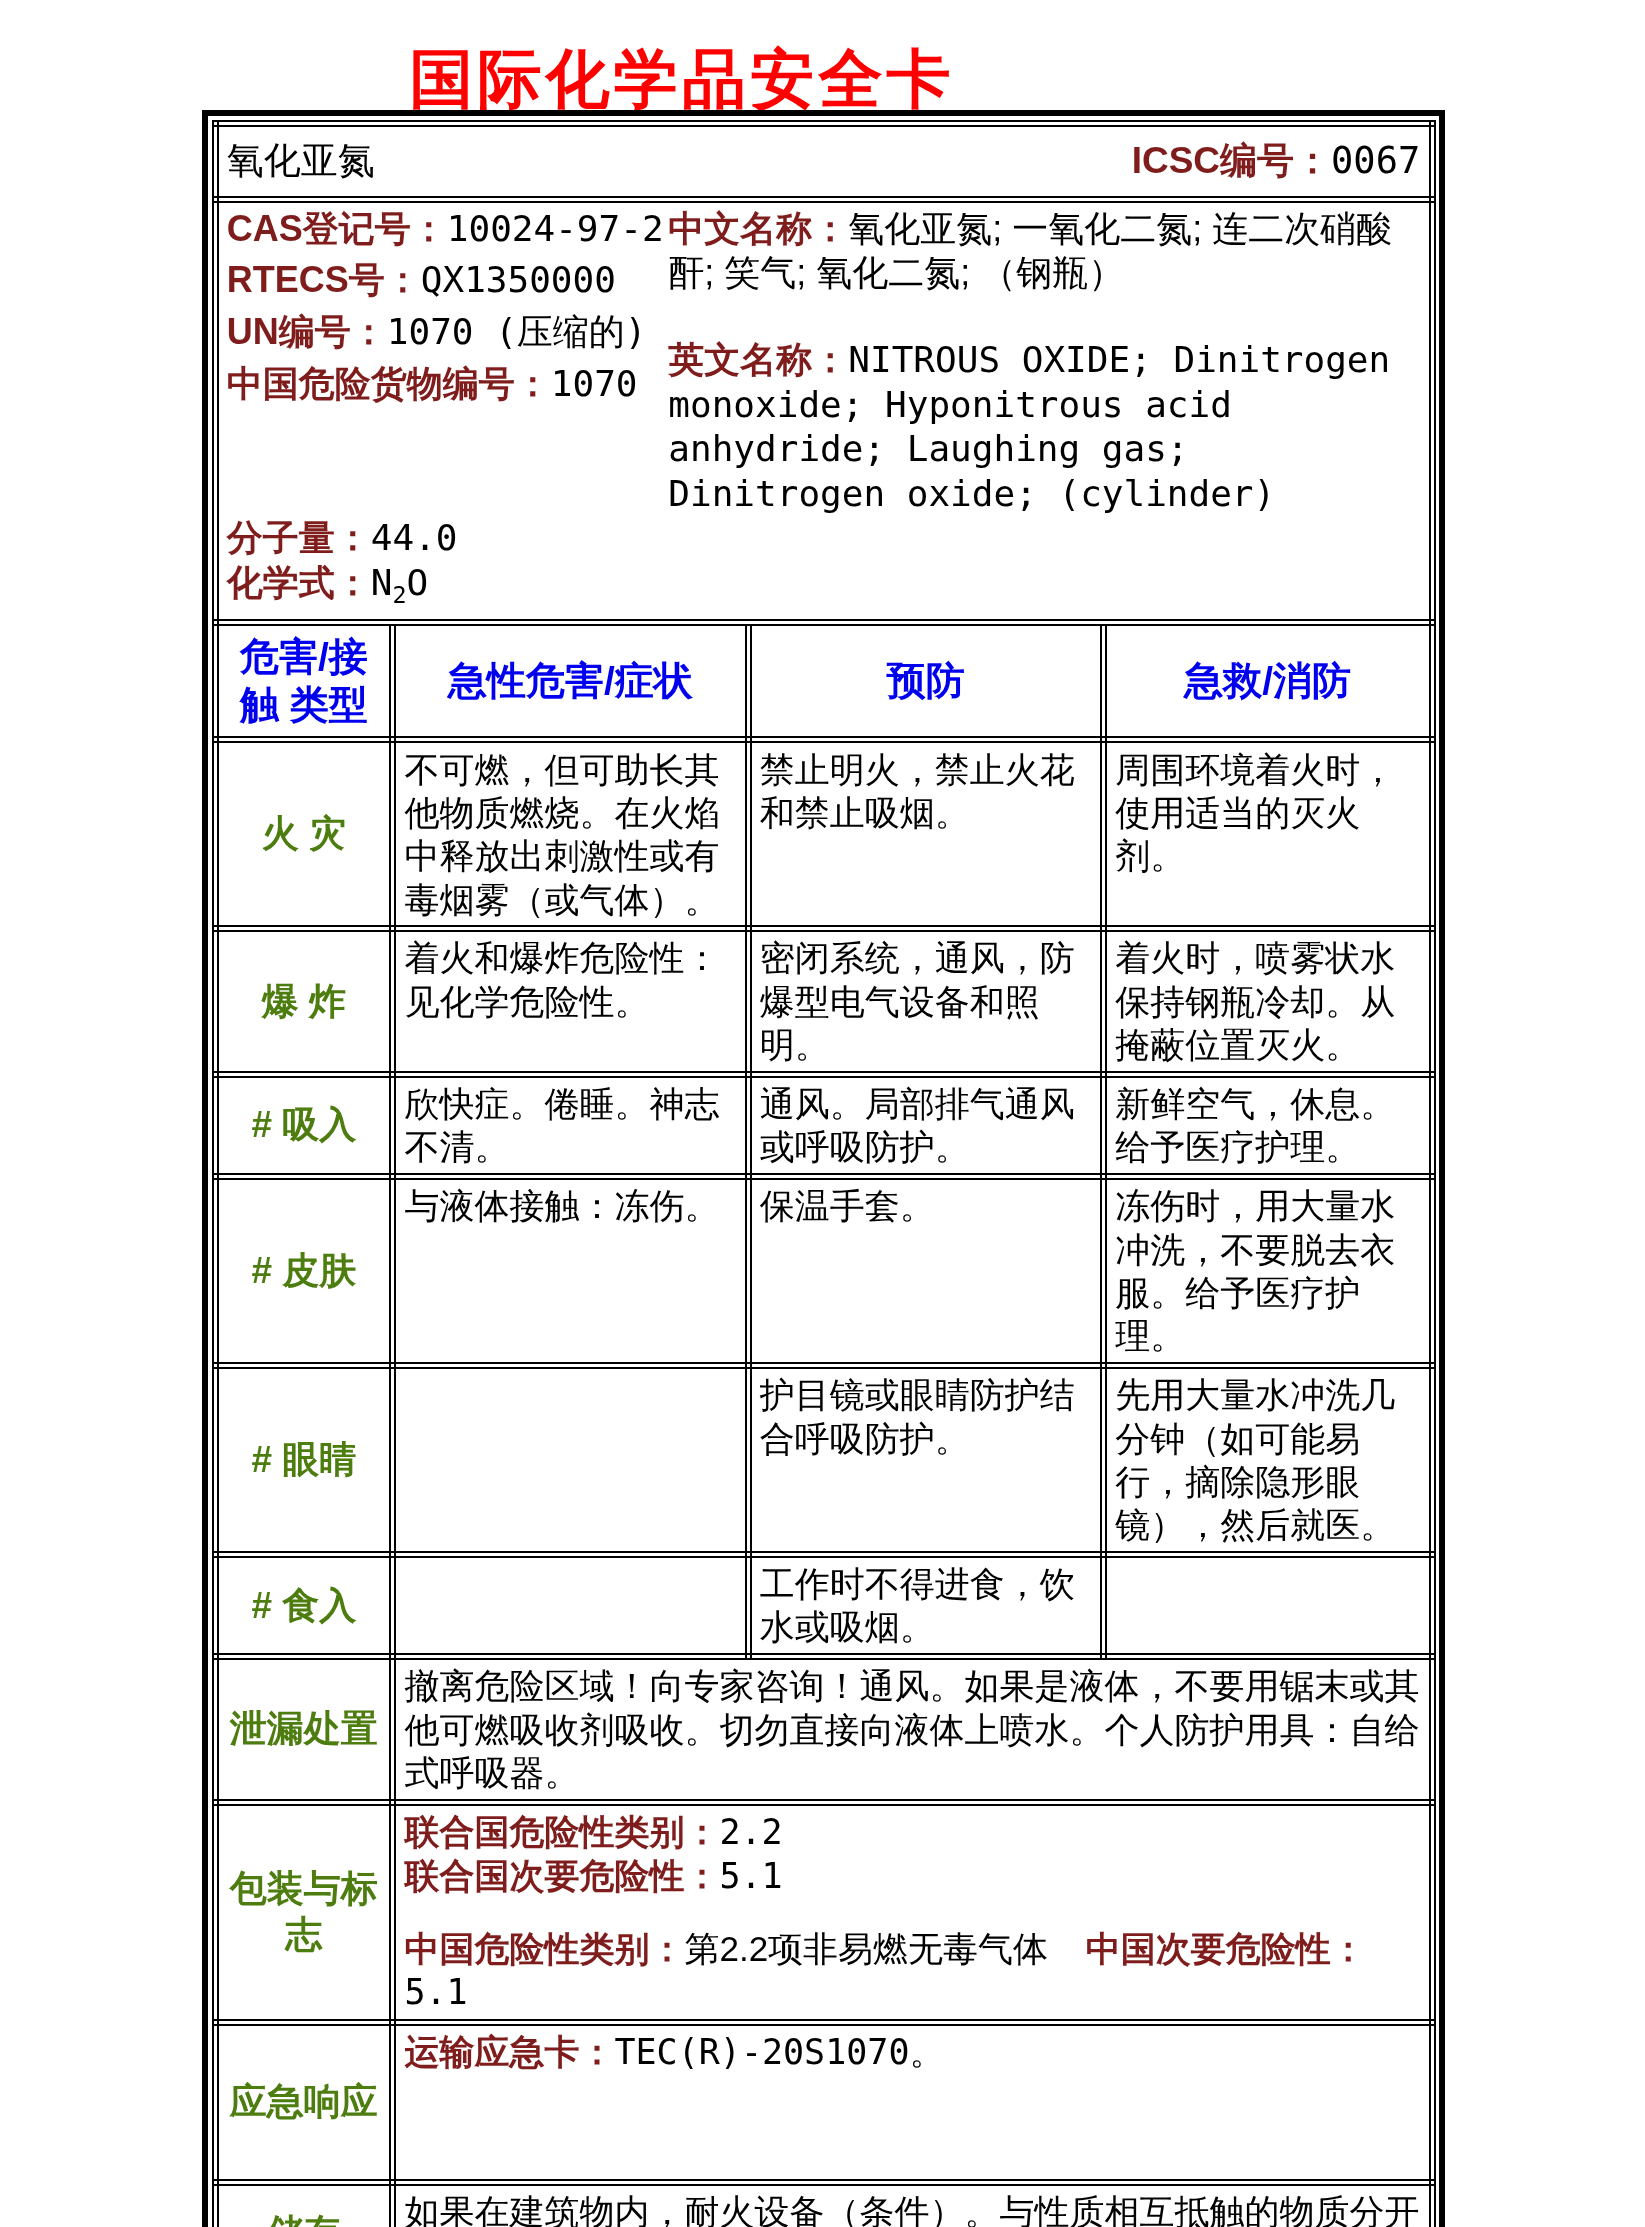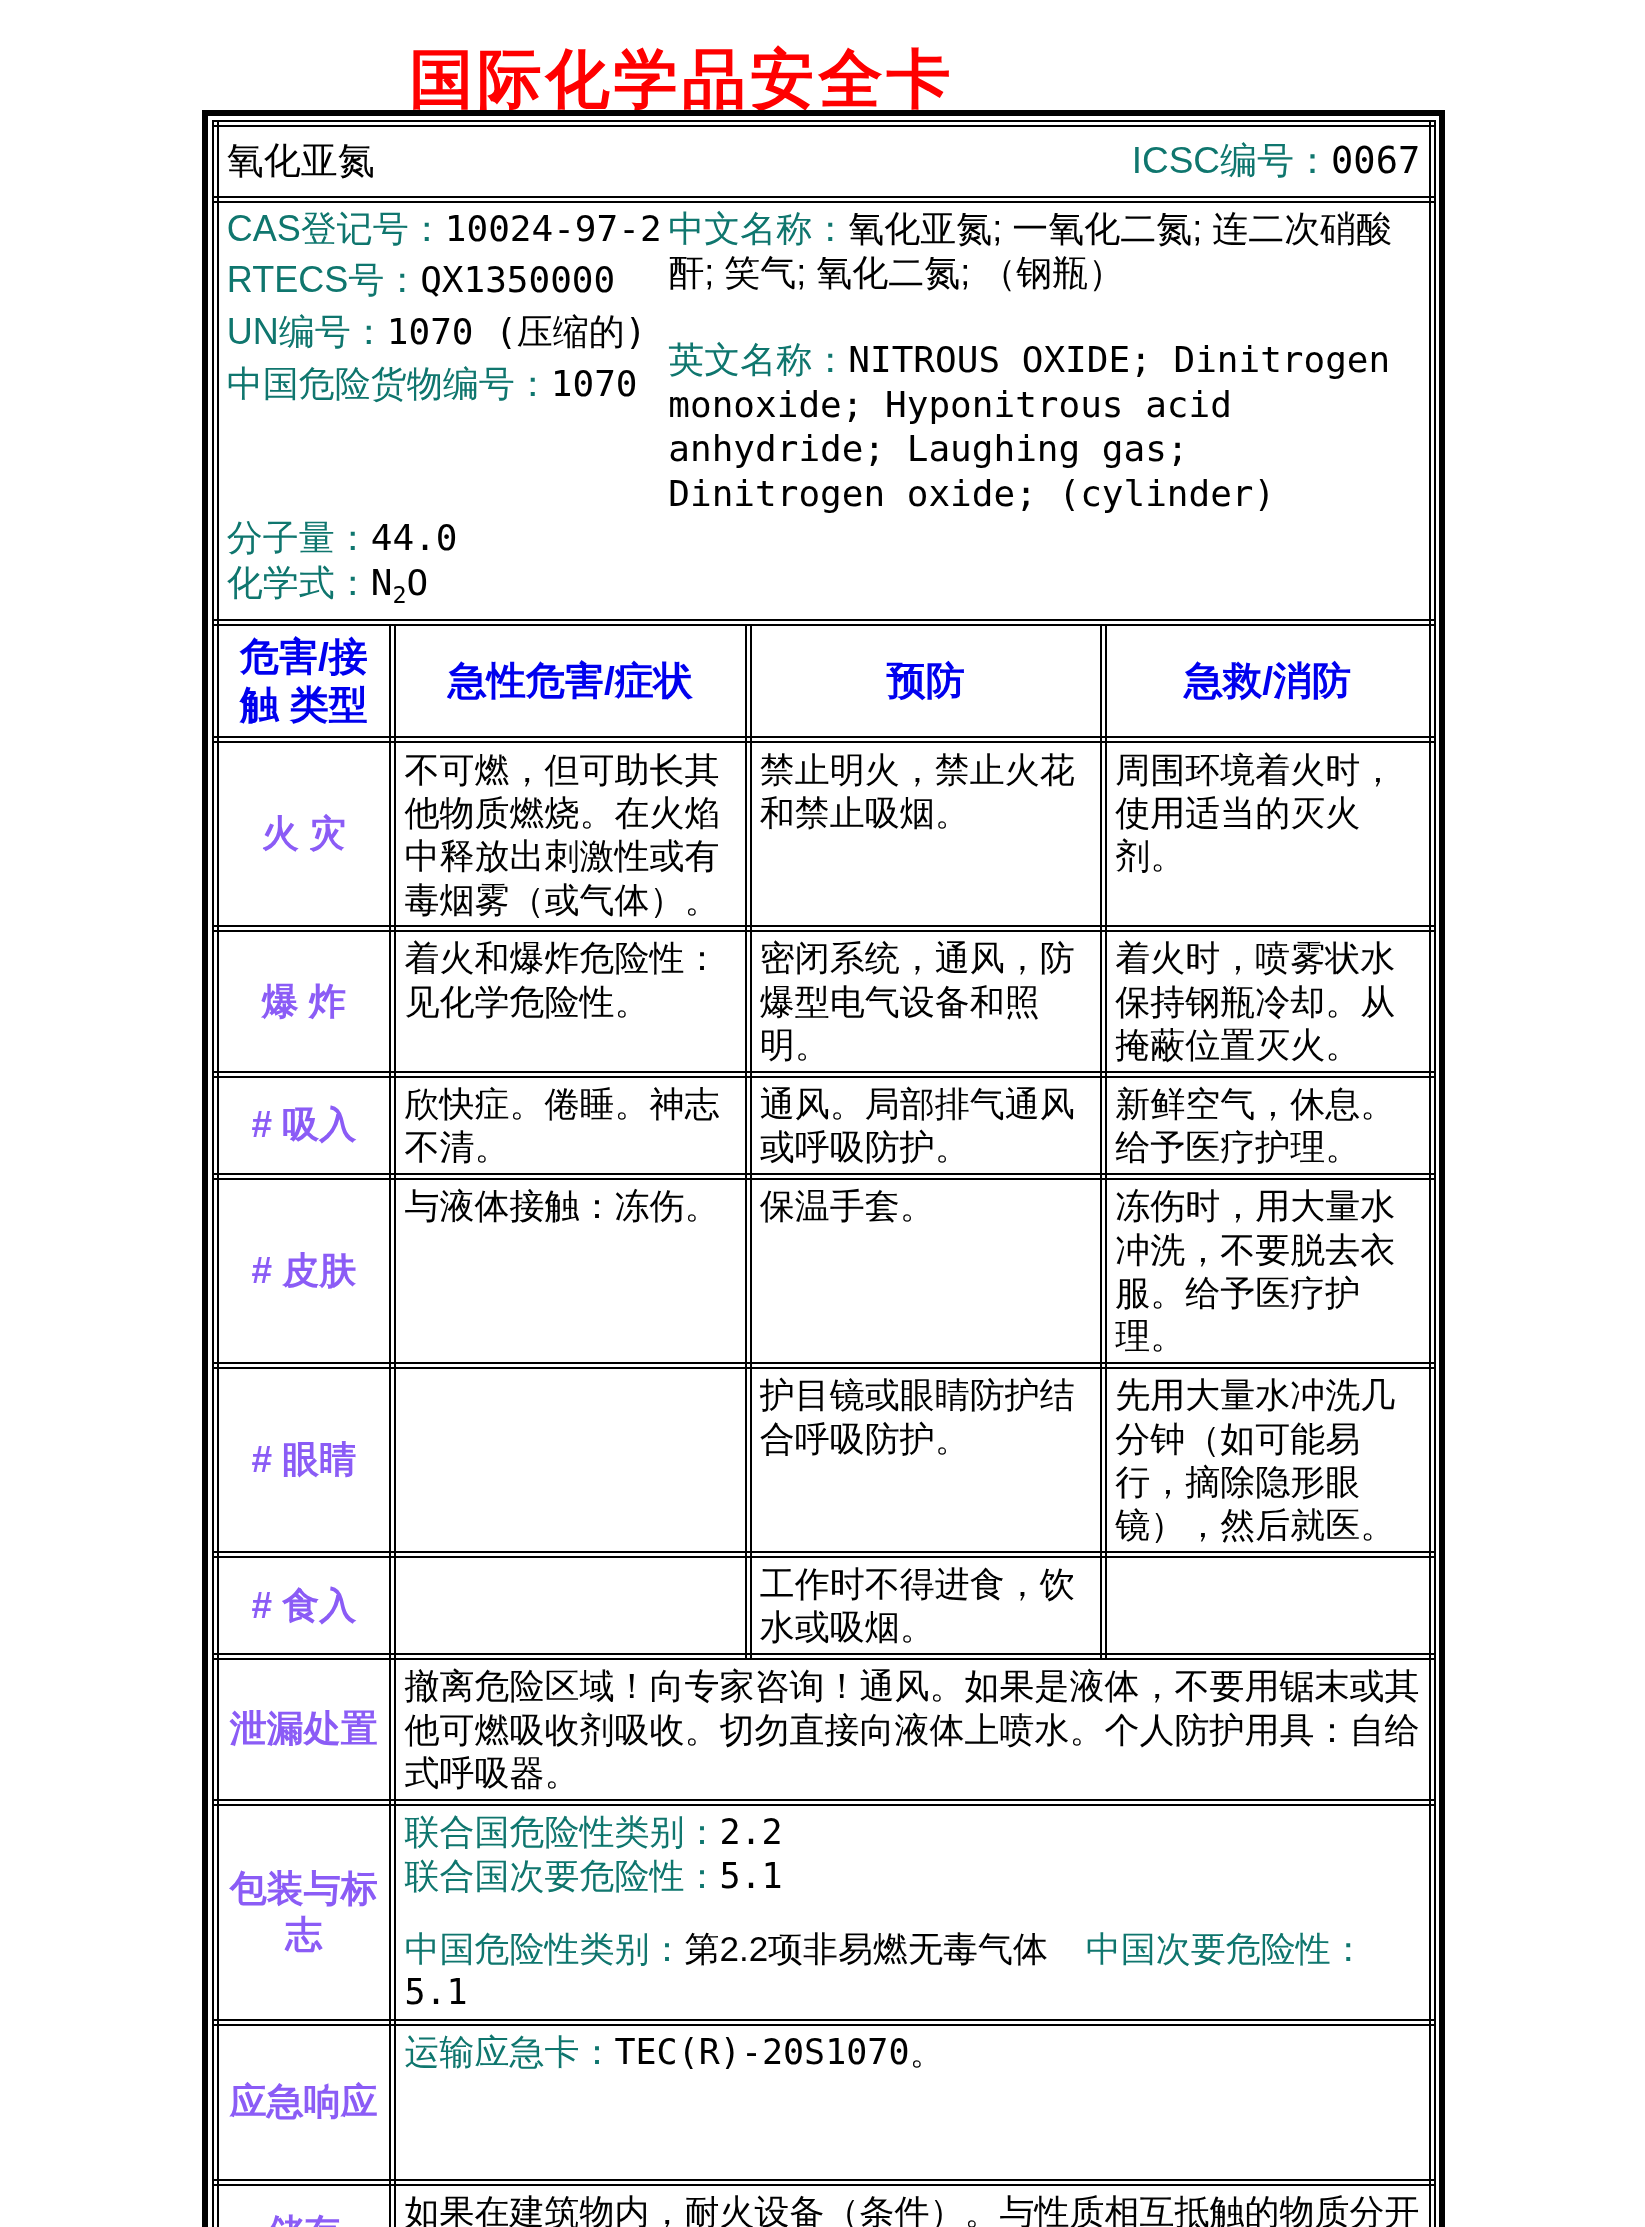--- a/index.html
+++ b/index.html
@@ -40,21 +40,21 @@
   }
   td, th {
     border: 7.6px double #000000;
     vertical-align: top;
     padding: 4.2px 8.3px;
     font-size: 35px;
     line-height: 1.24;
     word-break: break-word;
     box-sizing: border-box;
   }
-  .blue { color: #0f766e; font-weight: normal; }
+  .blue { color: #7f1d1d; font-weight: bold; }
   .mono { font-family: "DejaVu Sans Mono", monospace; font-weight: normal; }
 
   
   tr.name-row td { vertical-align: middle; }
   .name-flex { display: flex; justify-content: space-between; align-items: center; }
   .chem-name { font-size: 37px; }
   .icsc-no { font-size: 37px; }
 
   
   .row2 {
@@ -77,21 +77,21 @@
     color: #0000ee;
     font-size: 39px;
     font-weight: bold;
     vertical-align: middle;
     text-align: center;
     padding: 7px;
   }
 
   
   td.rowlabel {
-    color: #8b5cf6;
+    color: #4d7c0f;
     font-weight: bold;
     font-size: 37px;
     text-align: center;
     vertical-align: middle;
   }
 
   
   tr.name-row   td { height: 76px; }
   tr.hdr-row    th { height: 94px; }
   tr.r-fire     td { height: 160px; }

